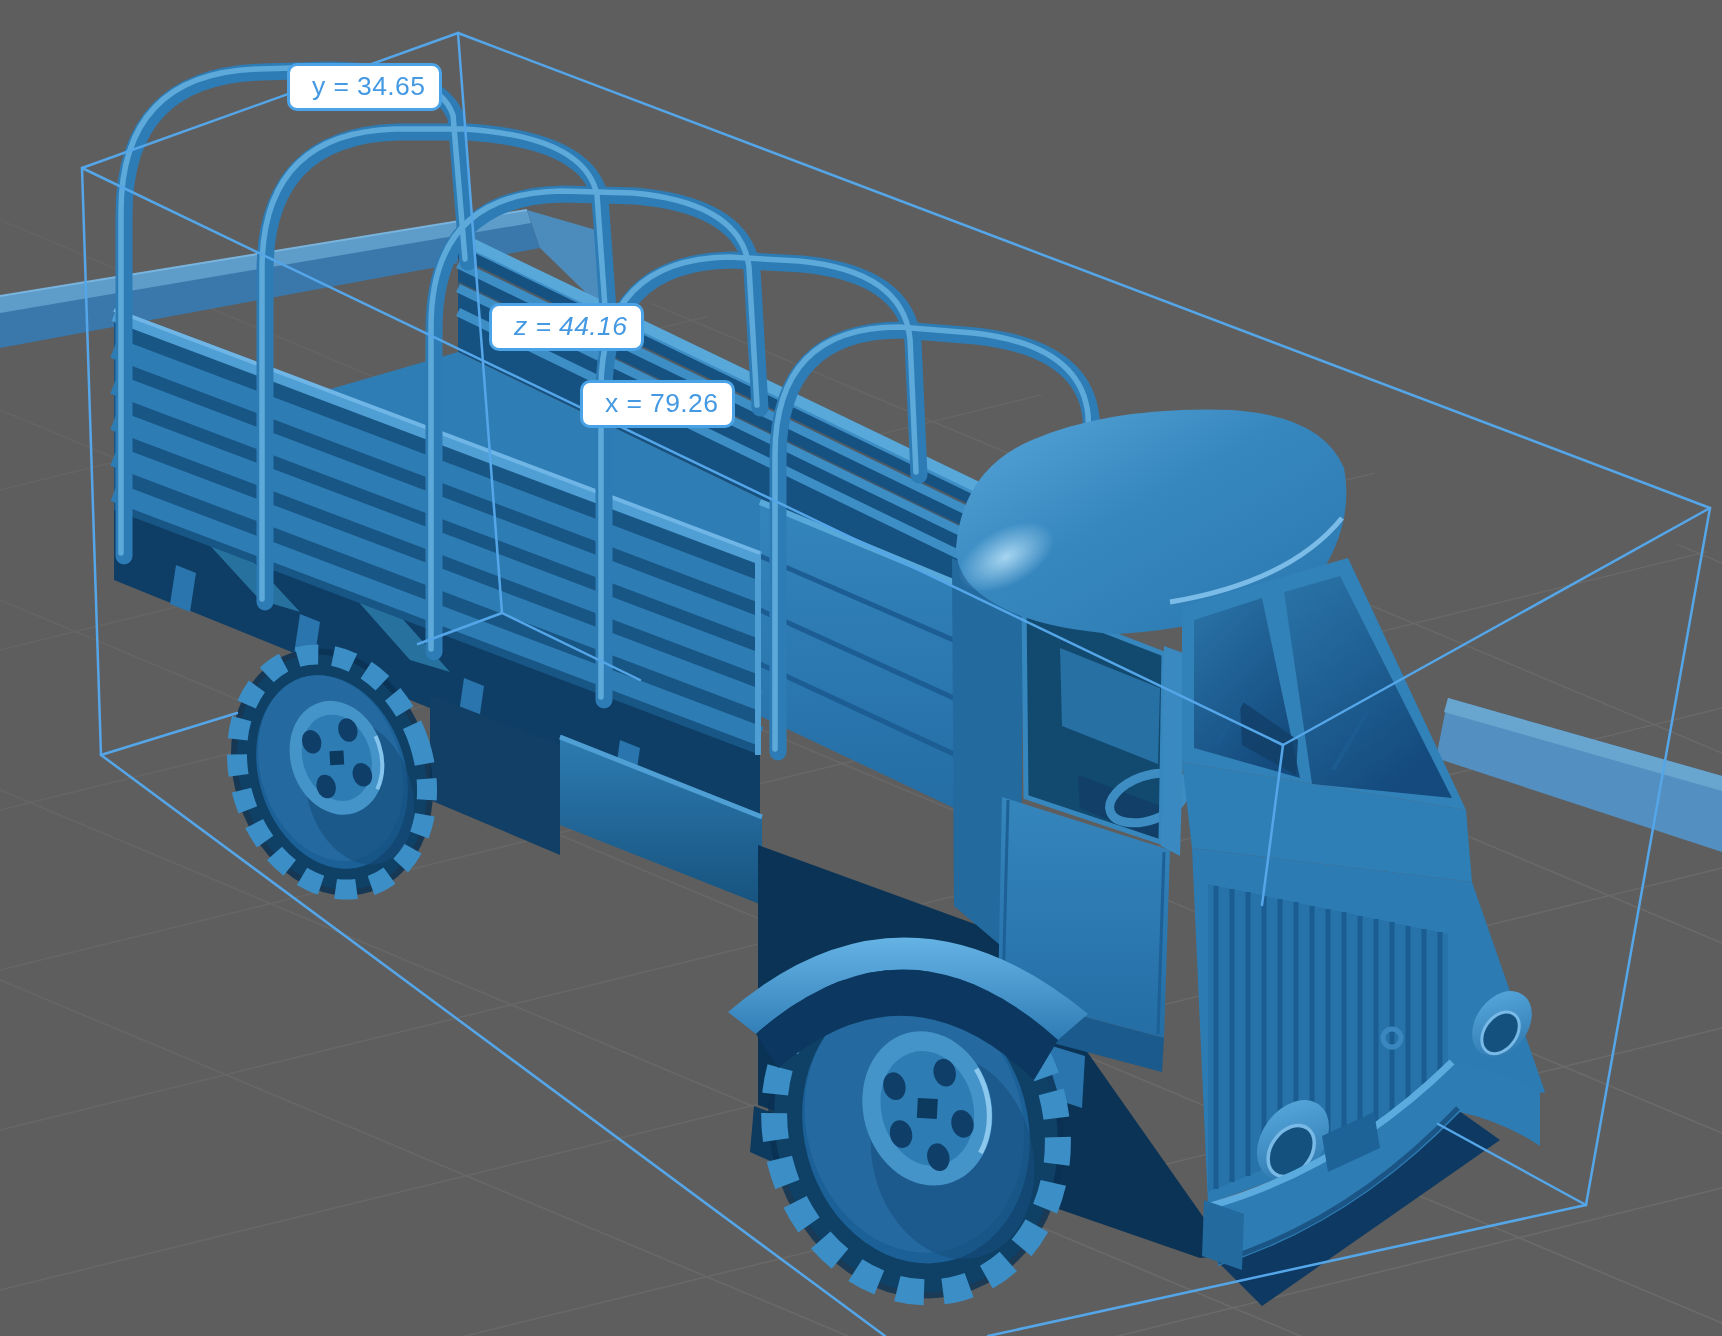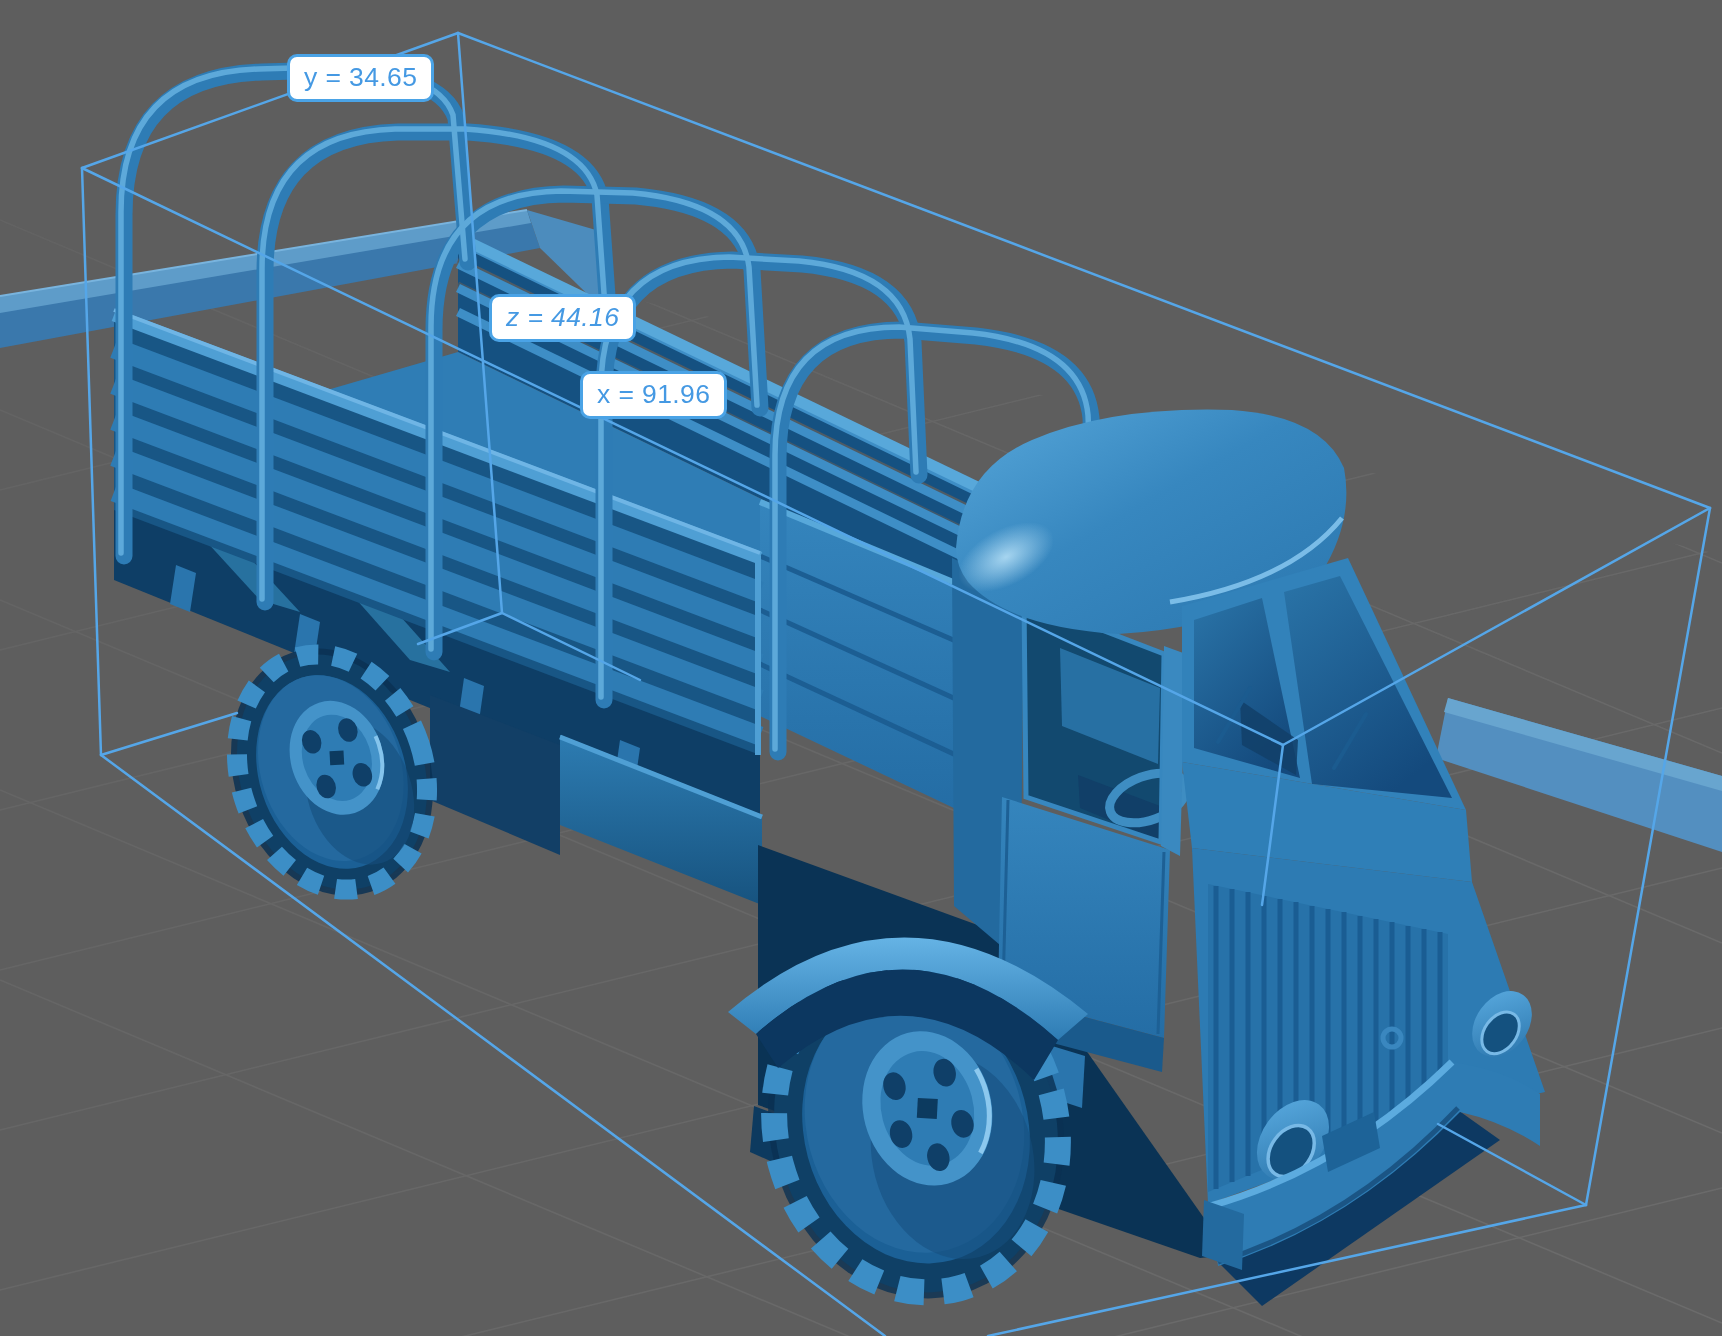--- a/index.html
+++ b/index.html
@@ -3,23 +3,24 @@
 <meta charset="utf-8">
 <style>
   html,body{margin:0;padding:0;background:#3a3a3a;}
   .stage{
     position:relative;width:1722px;height:1336px;overflow:hidden;
     background:#5e5e5e;font-family:"Liberation Sans",sans-serif;
   }
   .scene-svg{position:absolute;left:0;top:0;width:1722px;height:1336px;display:block;}
   .dim-label{
     position:absolute;background:#ffffff;border:3.5px solid #4aa3e6;
-    border-radius:10px;padding:5px 14px 7px 14px;font-size:26.5px;font-weight:500;
+    border-radius:10px;padding:5px 14px 7px 22px;font-size:26.5px;font-weight:500;
     color:#4599e3;letter-spacing:.4px;line-height:1.15;white-space:nowrap;
     user-select:none;
+    margin-top:9px;
   }
   #label-y{left:287px;top:54px;}
   #label-z{left:489px;top:294px;font-style:italic;}
   #label-x{left:580px;top:371px;}
 </style>
 </head>
 <body>
 
 <div class="stage">
   <svg class="scene-svg" viewBox="0 0 1722 1336">
@@ -278,14 +279,14 @@
       <line x1="1438" y1="1124" x2="1586" y2="1205"></line>
       <line x1="101" y1="755" x2="885" y2="1336"></line>
       <line x1="1586" y1="1205" x2="988" y2="1336"></line>
       <line x1="101" y1="755" x2="237" y2="713"></line>
       <line x1="418" y1="644" x2="502" y2="613"></line>
     </g>
   </svg>
 
   <div class="dim-label" id="label-y">y = 34.65</div>
   <div class="dim-label" id="label-z">z = 44.16</div>
-  <div class="dim-label" id="label-x">x = 91.96</div>
+  <div class="dim-label" id="label-x">x = 79.26</div>
 </div>
 
 </body></html>

